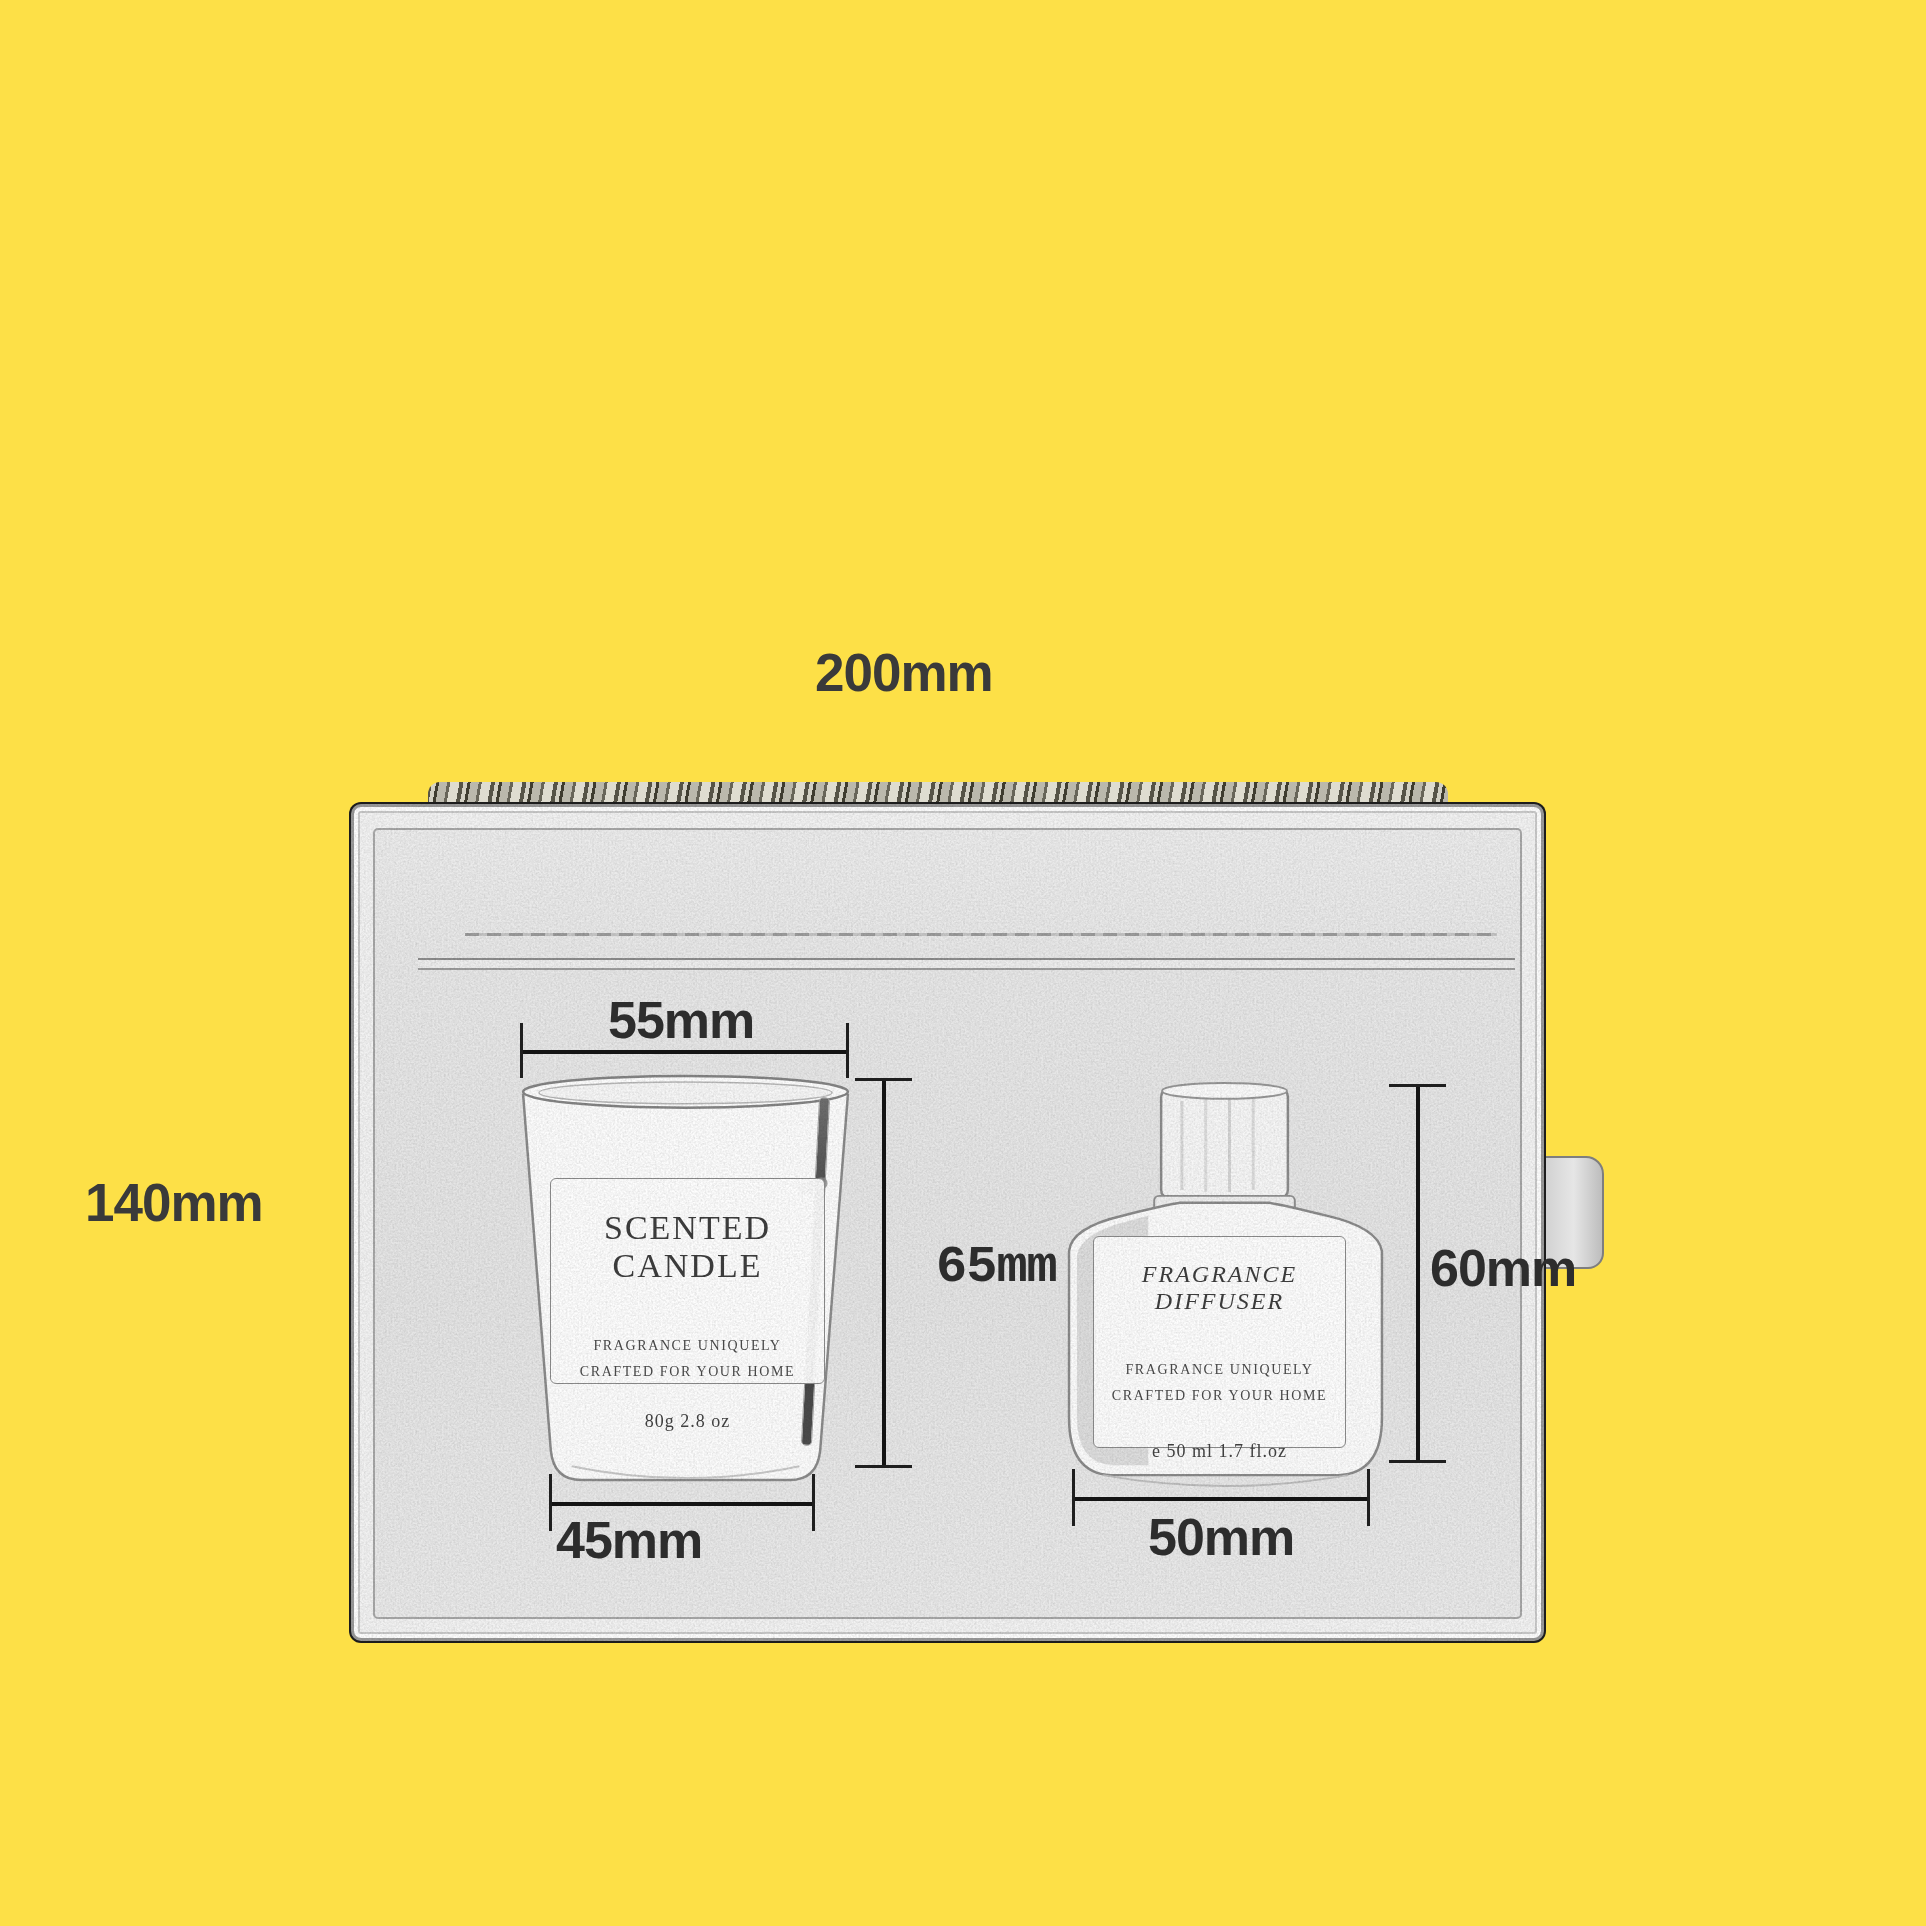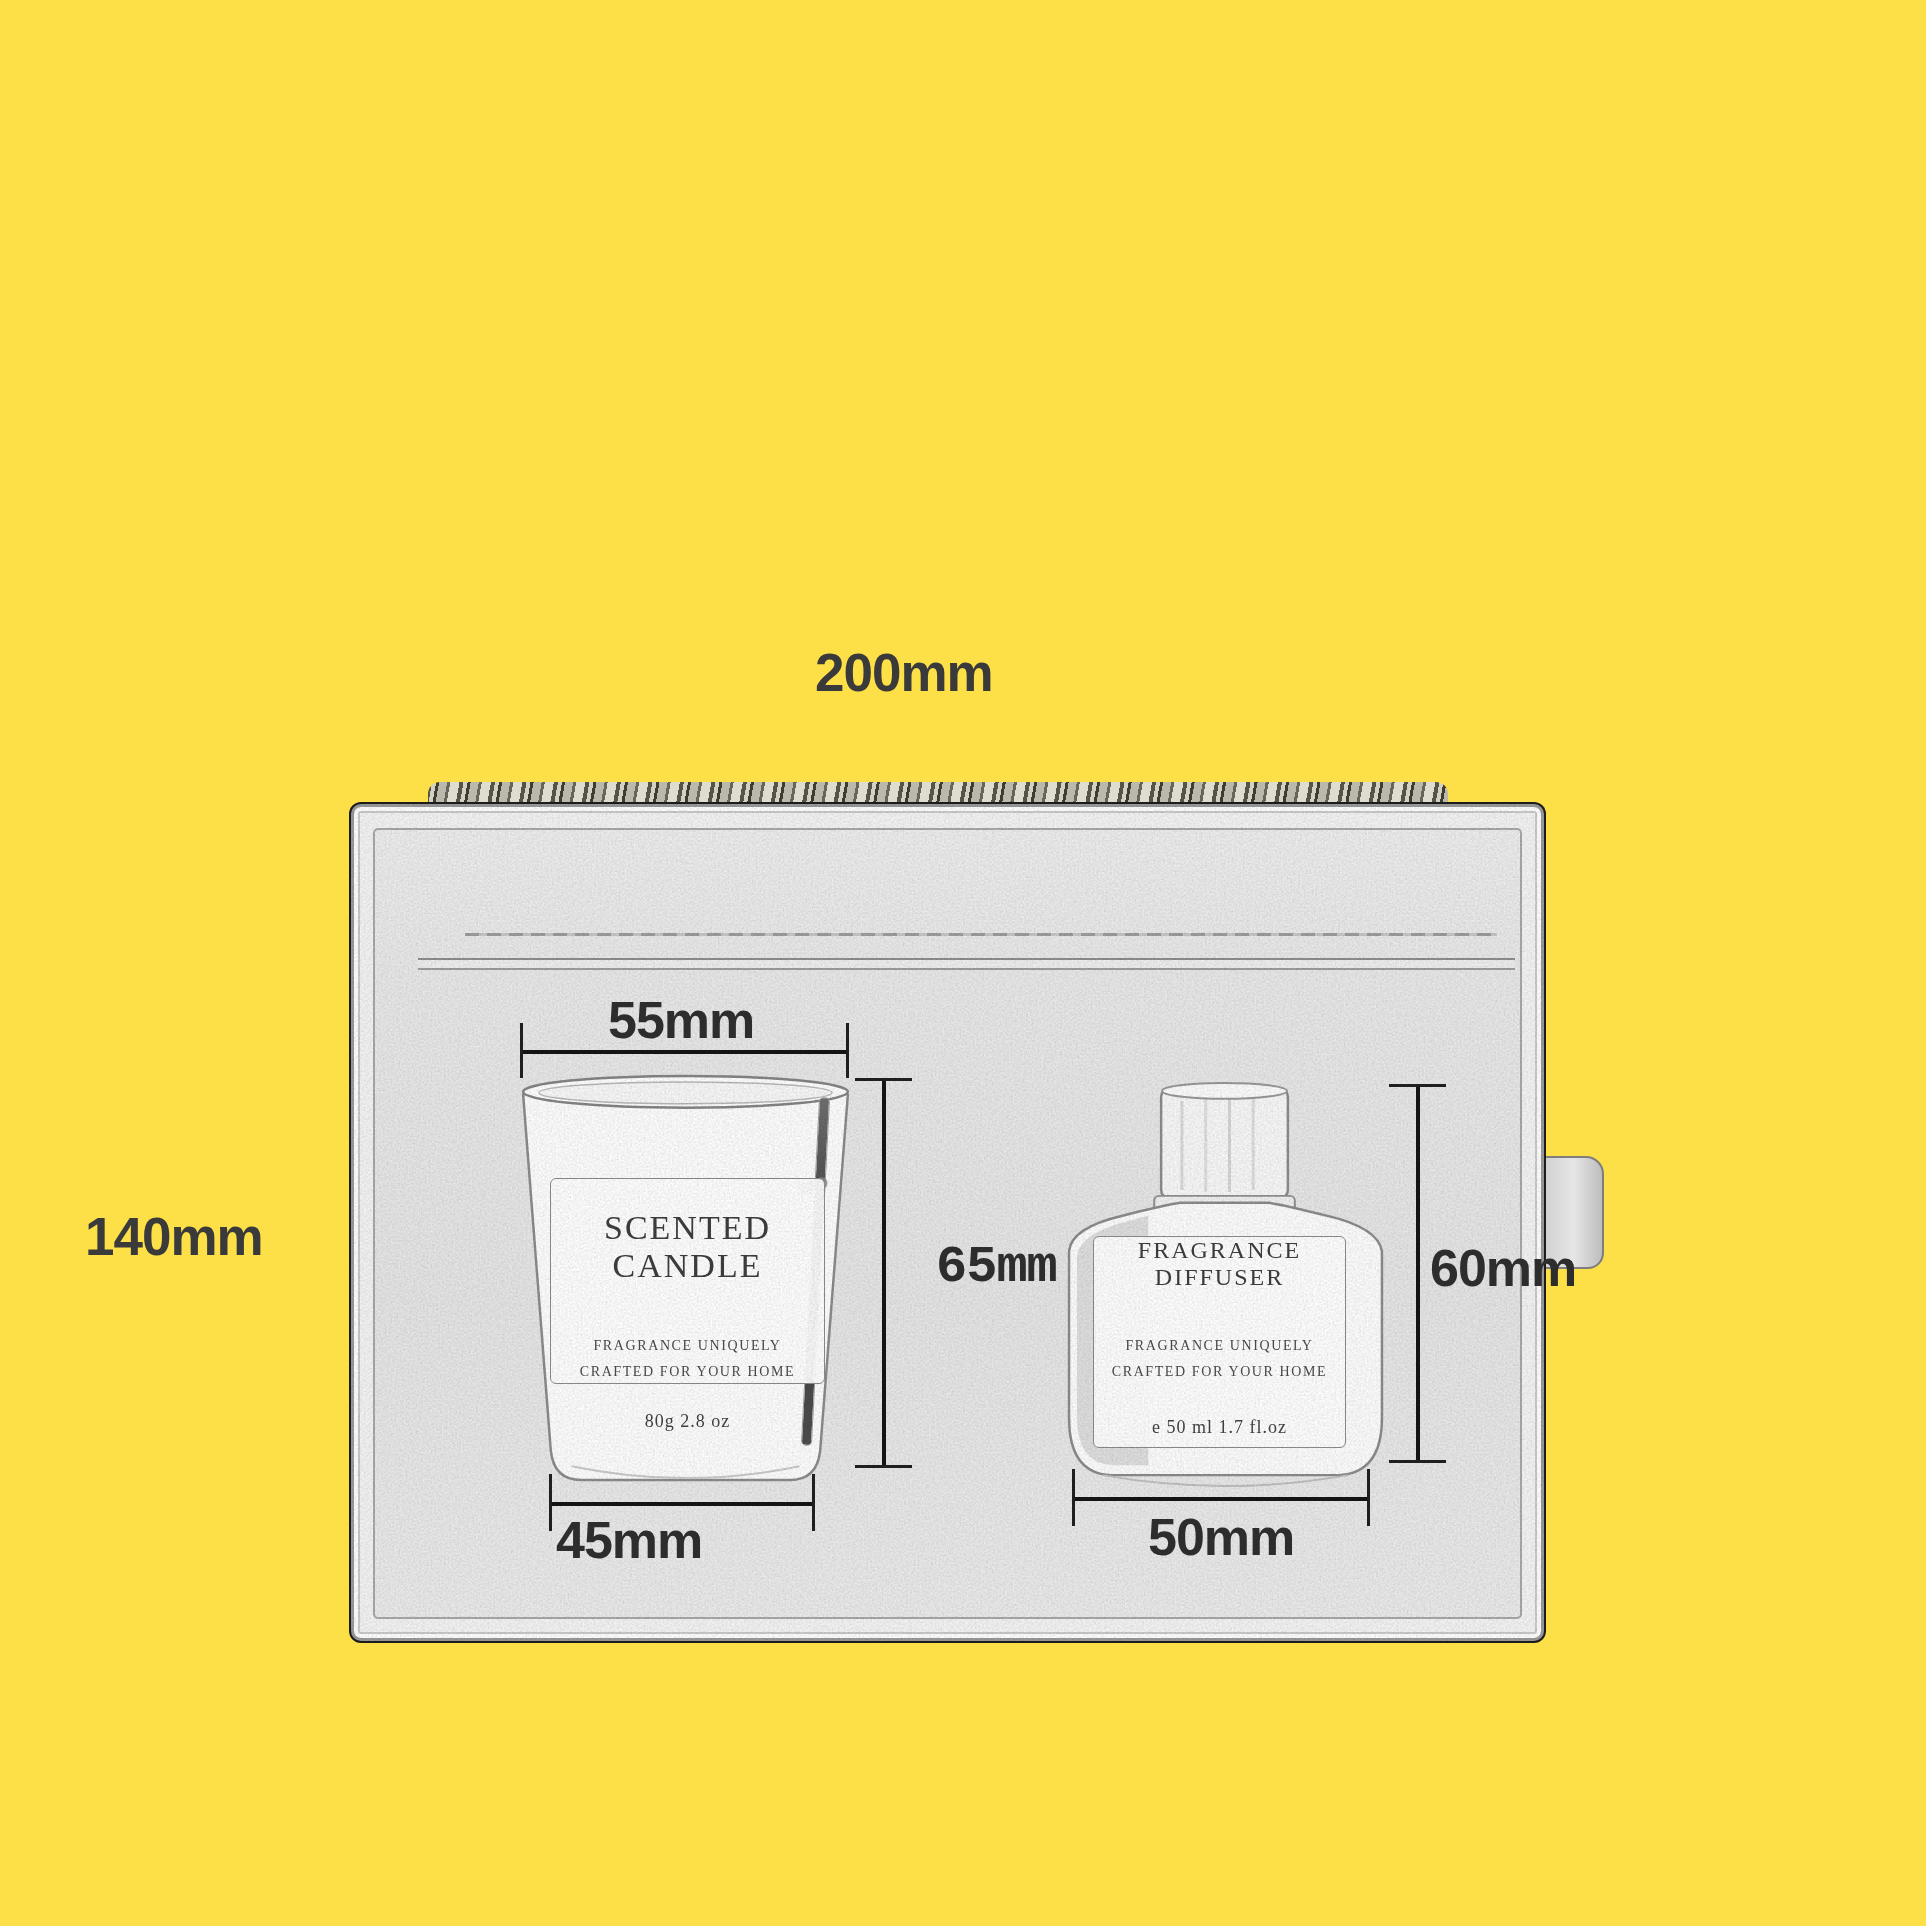--- a/index.html
+++ b/index.html
@@ -34,21 +34,21 @@
 
   
   .product-svg{position:absolute;z-index:10;}
   .prod-label{position:absolute;background:rgba(253,253,253,.96);border:1px solid #8b8b8b;
               border-radius:6px;z-index:12;text-align:center;color:#3f3f3f;
               font-family:"Liberation Serif",serif;box-sizing:border-box;}
   .candle-label{left:550px;top:1178px;width:275px;height:206px;}
   .diff-label{left:1093px;top:1236px;width:253px;height:212px;}
   .lbl-title{font-size:34px;letter-spacing:2px;color:#3d3d3d;}
   .candle-label .lbl-title{margin-top:30px;}
-  .diff-label .lbl-title{font-size:24px;}
+  .diff-label .lbl-title{margin-top:24px;font-size:24px;font-style:italic;}
   .lbl-tag{font-size:14px;letter-spacing:1.6px;color:#4a4a4a;line-height:26px;}
   .candle-label .lbl-tags{margin-top:48px;}
   .diff-label .lbl-tags{margin-top:42px;}
   .lbl-qty{font-size:18px;letter-spacing:1px;color:#424242;}
   .candle-label .lbl-qty{margin-top:26px;}
   .diff-label .lbl-qty{margin-top:32px;}
   .match-rod{position:absolute;left:810px;top:1097px;width:9px;height:347px;z-index:11;
              background:linear-gradient(180deg,#6f6f6f,#404040 40%,#4c4c4c);
              border:1px solid #9f9f9f;border-radius:5px;transform:rotate(3deg);}
   .match-nub{position:absolute;left:798px;top:1180px;width:30px;height:12px;z-index:11;
@@ -61,21 +61,21 @@
   
   .dline{position:absolute;background:#141414;z-index:35;}
   .dtick{position:absolute;background:#1f1f1f;z-index:35;}
 </style>
 </head>
 <body>
 
 <div class="canvas">
 
   <div class="dim-outside" style="left:815px;top:642px;">200mm</div>
-  <div class="dim-outside" style="left:85px;top:1206px;text-align:right;">140mm</div>
+  <div class="dim-outside" style="left:85px;top:1172px;text-align:right;">140mm</div>
 
   <div class="fringe"></div>
   <div class="box-outer"></div>
   <div class="box-frame"></div>
   <div class="seam-a"></div>
   <div class="seam-b"></div>
   <div class="pull-tab"></div>
 
   <svg class="product-svg" style="left:520px;top:1072px;" width="331" height="414" viewBox="0 0 334 418">
     <path d="M 3 22 L 31 382 Q 34 412 62 412 L 272 412 Q 300 412 303 382 L 331 22" fill="#fcfcfc" stroke="#8b8b8b" stroke-width="2.5"></path>

